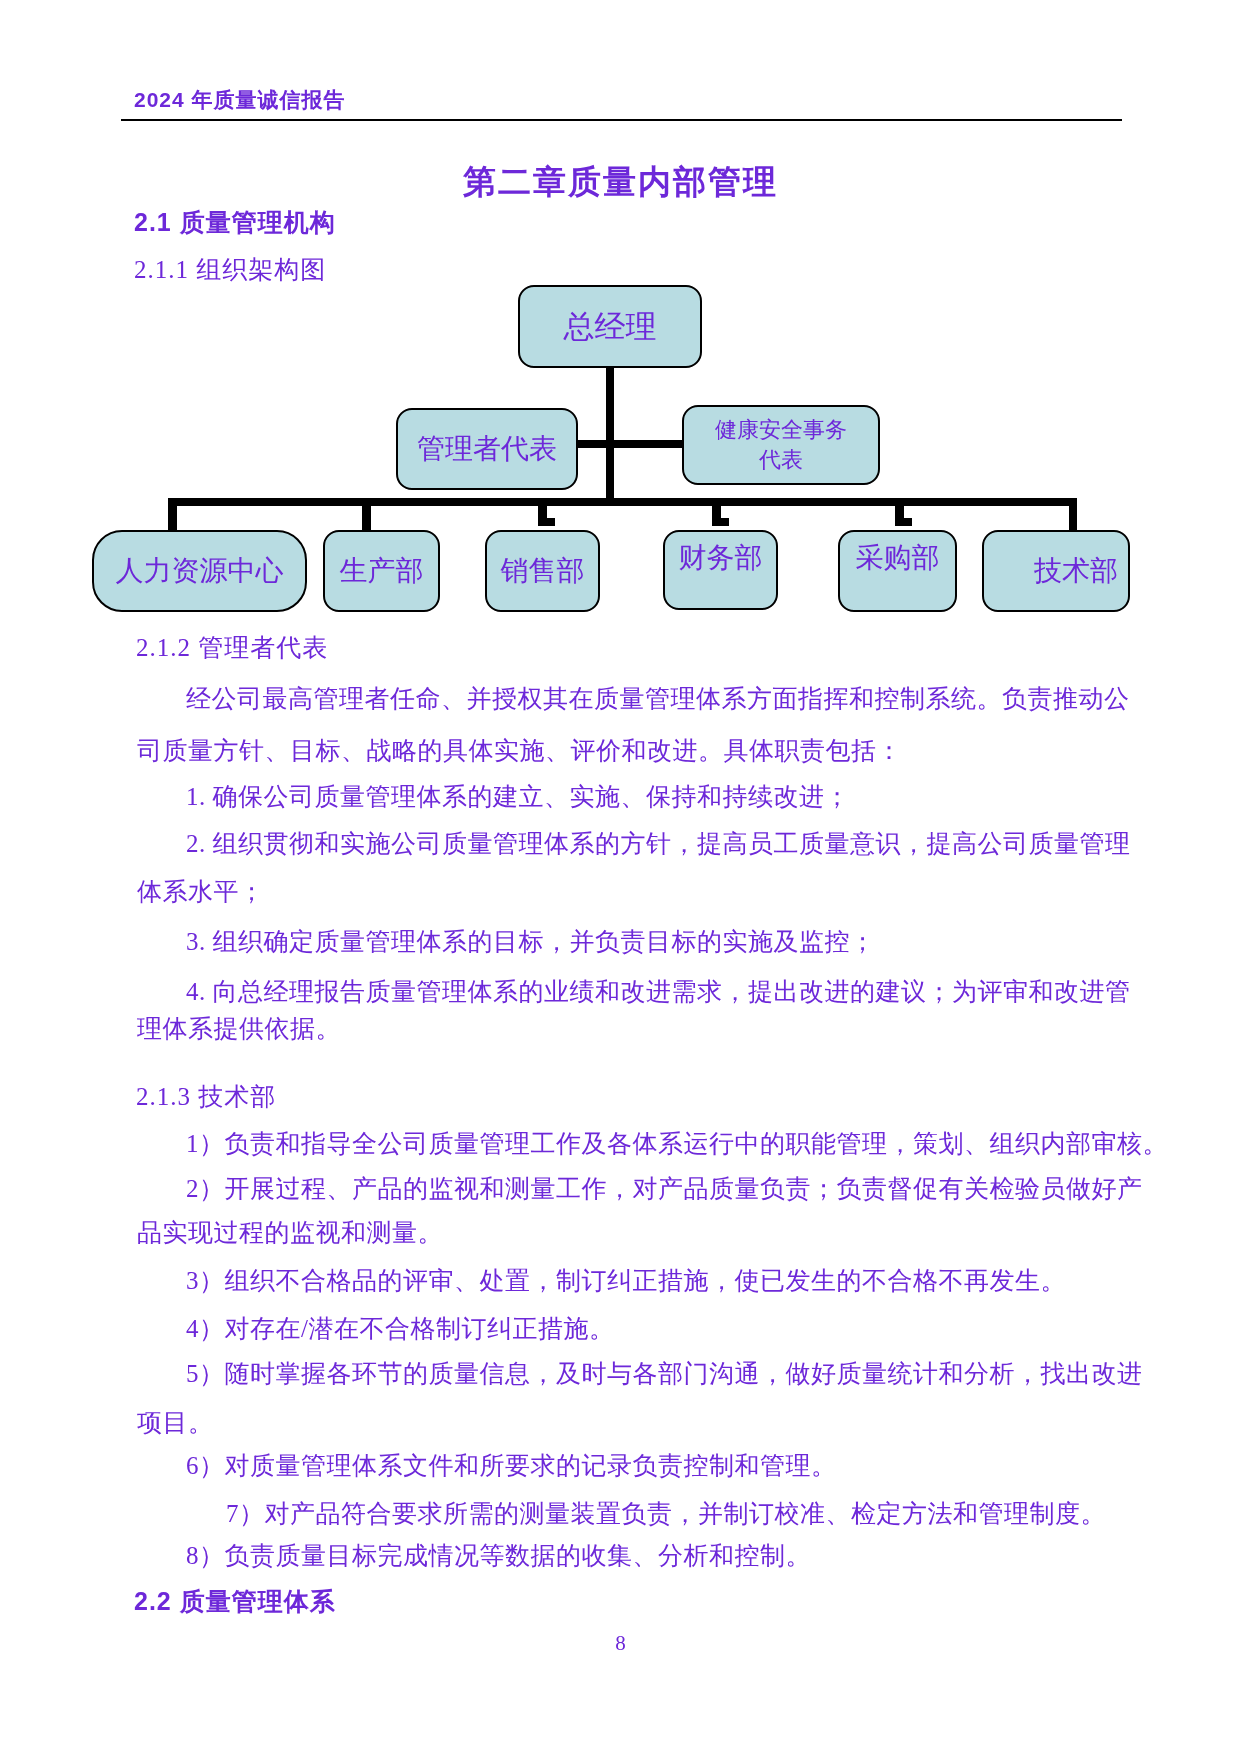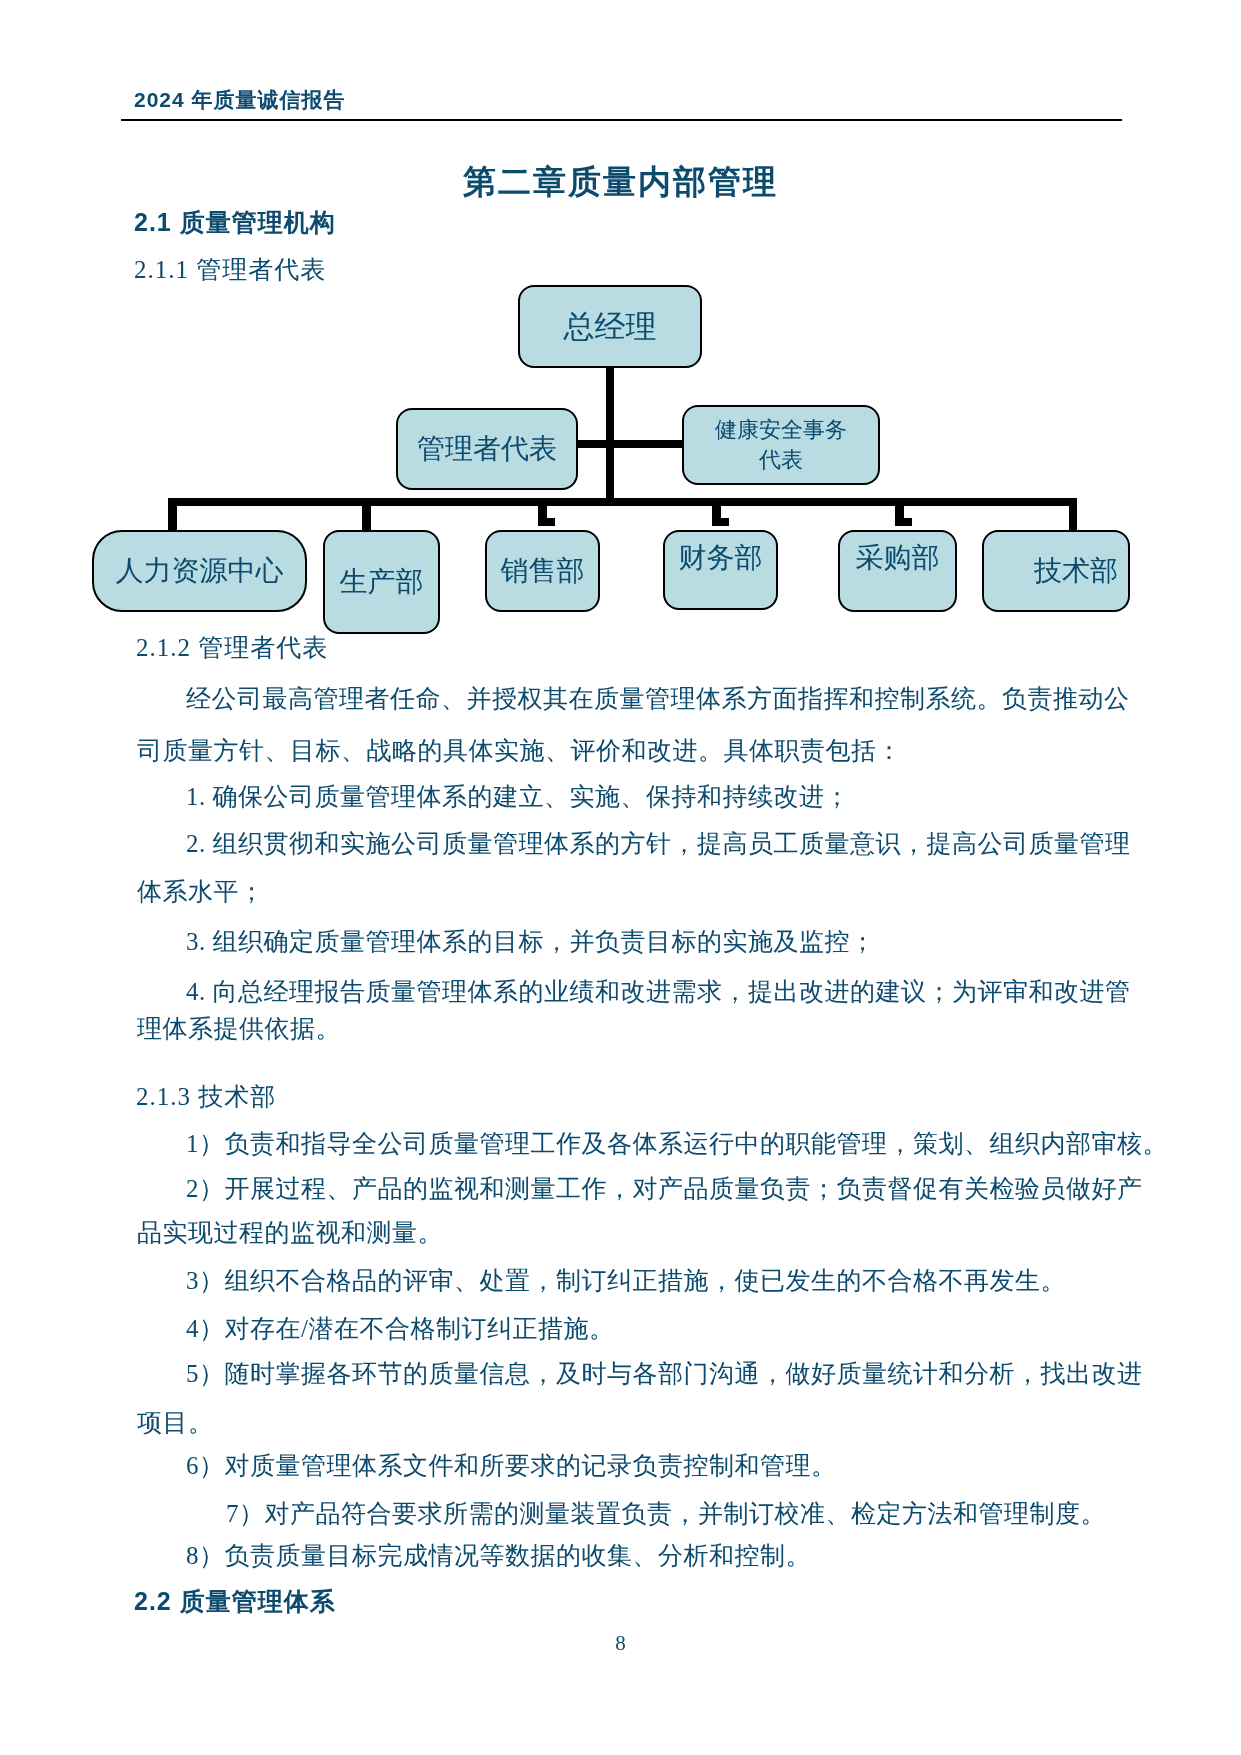--- a/index.html
+++ b/index.html
@@ -3,21 +3,21 @@
 <meta charset="utf-8">
 <style>
   html,body{margin:0;padding:0;background:#888;}
   .page{
     position:relative;
     width:1241px;height:1755px;
     margin:0 auto;
     background:#ffffff;
     overflow:hidden;
     font-family:"Liberation Serif","DejaVu Serif",serif;
-    color:#0c4a6e;
+    color:#6d28d9;
   }
   .abs{position:absolute;}
   
   .header-title{
     left:134px;top:86px;
     font-family:"Liberation Sans","DejaVu Sans",sans-serif;
     font-weight:700;font-size:21px;letter-spacing:1px;
   }
   .header-rule{
     left:121px;top:119px;width:1001px;height:2px;background:#000;
@@ -54,21 +54,21 @@
 <body>
 
 <div class="page">
 
   <div class="abs header-title">2024 年质量诚信报告</div>
   <div class="abs header-rule"></div>
 
   <div class="abs chapter-title">第二章质量内部管理</div>
 
   <div class="abs h-bold" style="left:134px;top:206px;">2.1 质量管理机构</div>
-  <div class="abs h-plain" style="left:134px;top:253px;">2.1.1 管理者代表</div>
+  <div class="abs h-plain" style="left:134px;top:253px;">2.1.1 组织架构图</div>
 
   <div class="abs org-chart">
 
     <div class="conn" style="left:606px;top:86px;width:8px;height:140px;"></div>
     <div class="conn" style="left:576px;top:160px;width:108px;height:8px;"></div>
     <div class="conn" style="left:168px;top:218px;width:909px;height:8px;"></div>
 
     <div class="conn" style="left:168px;top:226px;width:9px;height:24px;"></div>
     <div class="conn" style="left:362px;top:226px;width:9px;height:24px;"></div>
     <div class="conn" style="left:538px;top:226px;width:9px;height:18px;"></div>
@@ -90,21 +90,21 @@
     <div class="org-box" style="left:682px;top:125px;width:198px;height:80px;font-size:22px;line-height:1.35;">
       <span>
         <span style="display:block;">健康安全事务</span>
         <span style="display:block;">代表</span>
       </span>
     </div>
 
     <div class="org-box" style="left:92px;top:250px;width:215px;height:82px;font-size:28px;border-radius:30px;">
       <span>人力资源中心</span>
     </div>
-    <div class="org-box" style="left:323px;top:250px;width:117px;height:104px;font-size:28px;">
+    <div class="org-box" style="left:323px;top:250px;width:117px;height:82px;font-size:28px;">
       <span>生产部</span>
     </div>
     <div class="org-box" style="left:485px;top:250px;width:115px;height:82px;font-size:28px;">
       <span>销售部</span>
     </div>
     <div class="org-box top-align" style="left:663px;top:250px;width:115px;height:80px;font-size:28px;">
       <span>财务部</span>
     </div>
     <div class="org-box top-align" style="left:838px;top:250px;width:119px;height:82px;font-size:28px;">
       <span>采购部</span>

